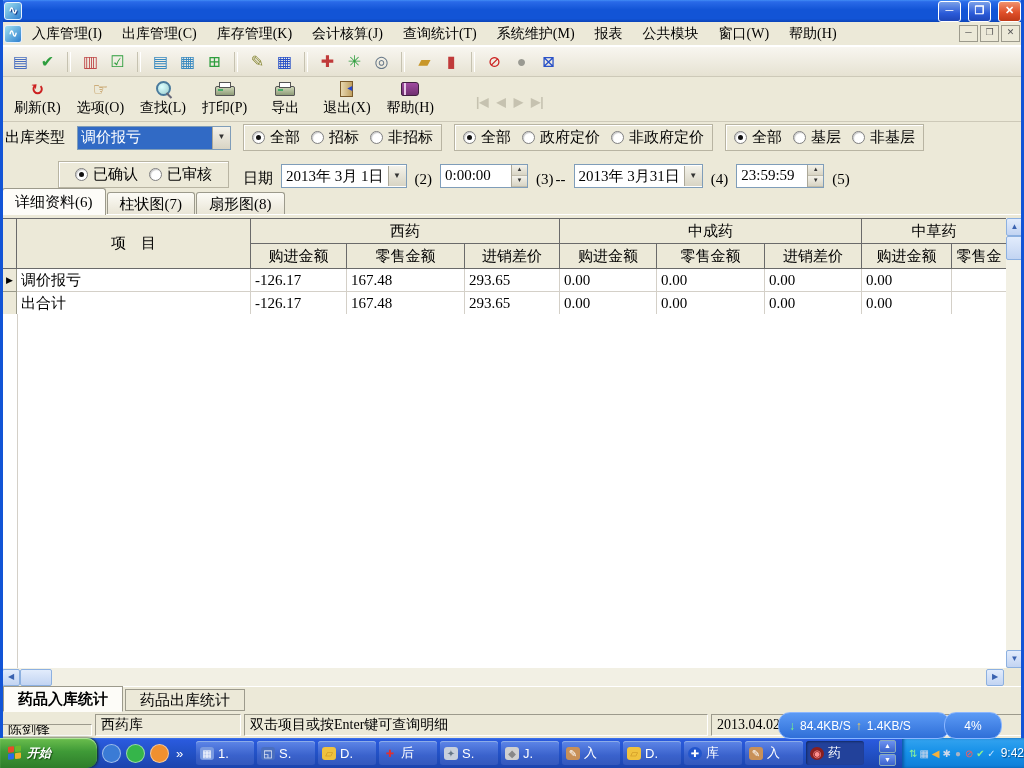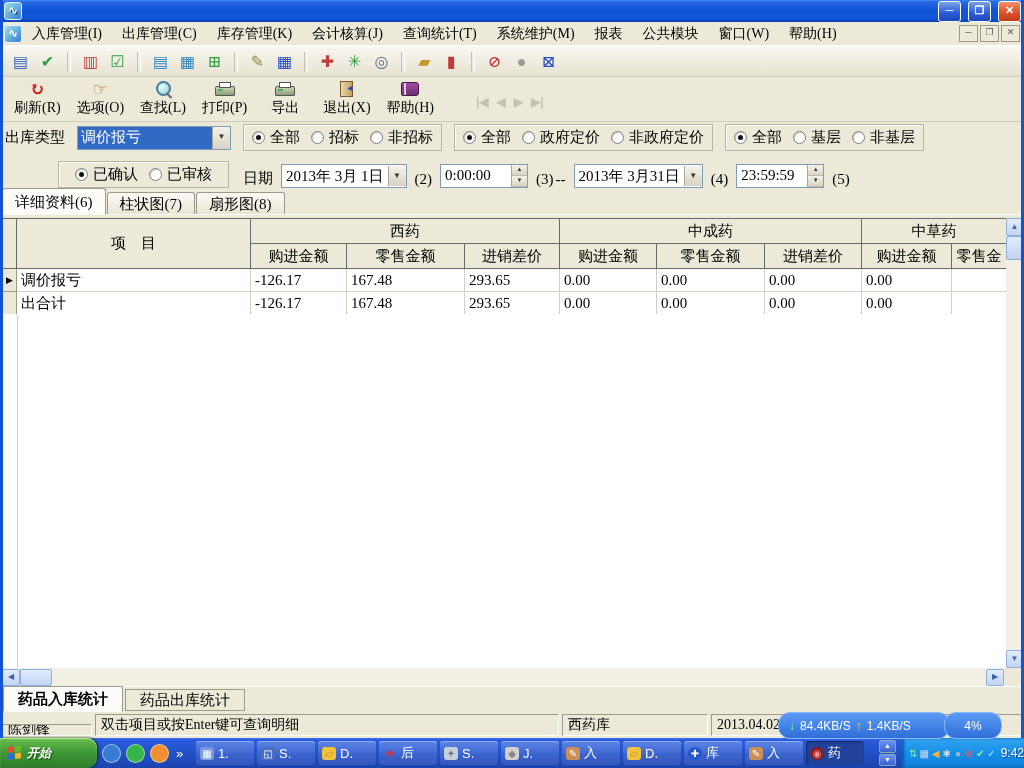--- a/index.html
+++ b/index.html
@@ -439,22 +439,22 @@
   <div class="dtab active">
       <span>药品入库统计</span>
     </div>
   <div class="dtab">
       <span>药品出库统计</span>
     </div>
 </div>
 
 <div class="band" id="statusbar">
   <div class="panel p1">陈剑锋</div>
+  <div class="panel p2">西药库</div>
   <div class="panel p3">双击项目或按Enter键可查询明细</div>
-  <div class="panel p2">西药库</div>
   <div class="panel p4">2013.04.02 09:4</div>
   <div class="netpill" id="speeds">
     <span class="arr-down">↓</span>
     <span>84.4KB/S</span>
     <span class="arr-up">↑</span>
     <span>1.4KB/S</span>
   </div>
   <div class="netpill" id="usage">
     <span>4%</span>
   </div>

